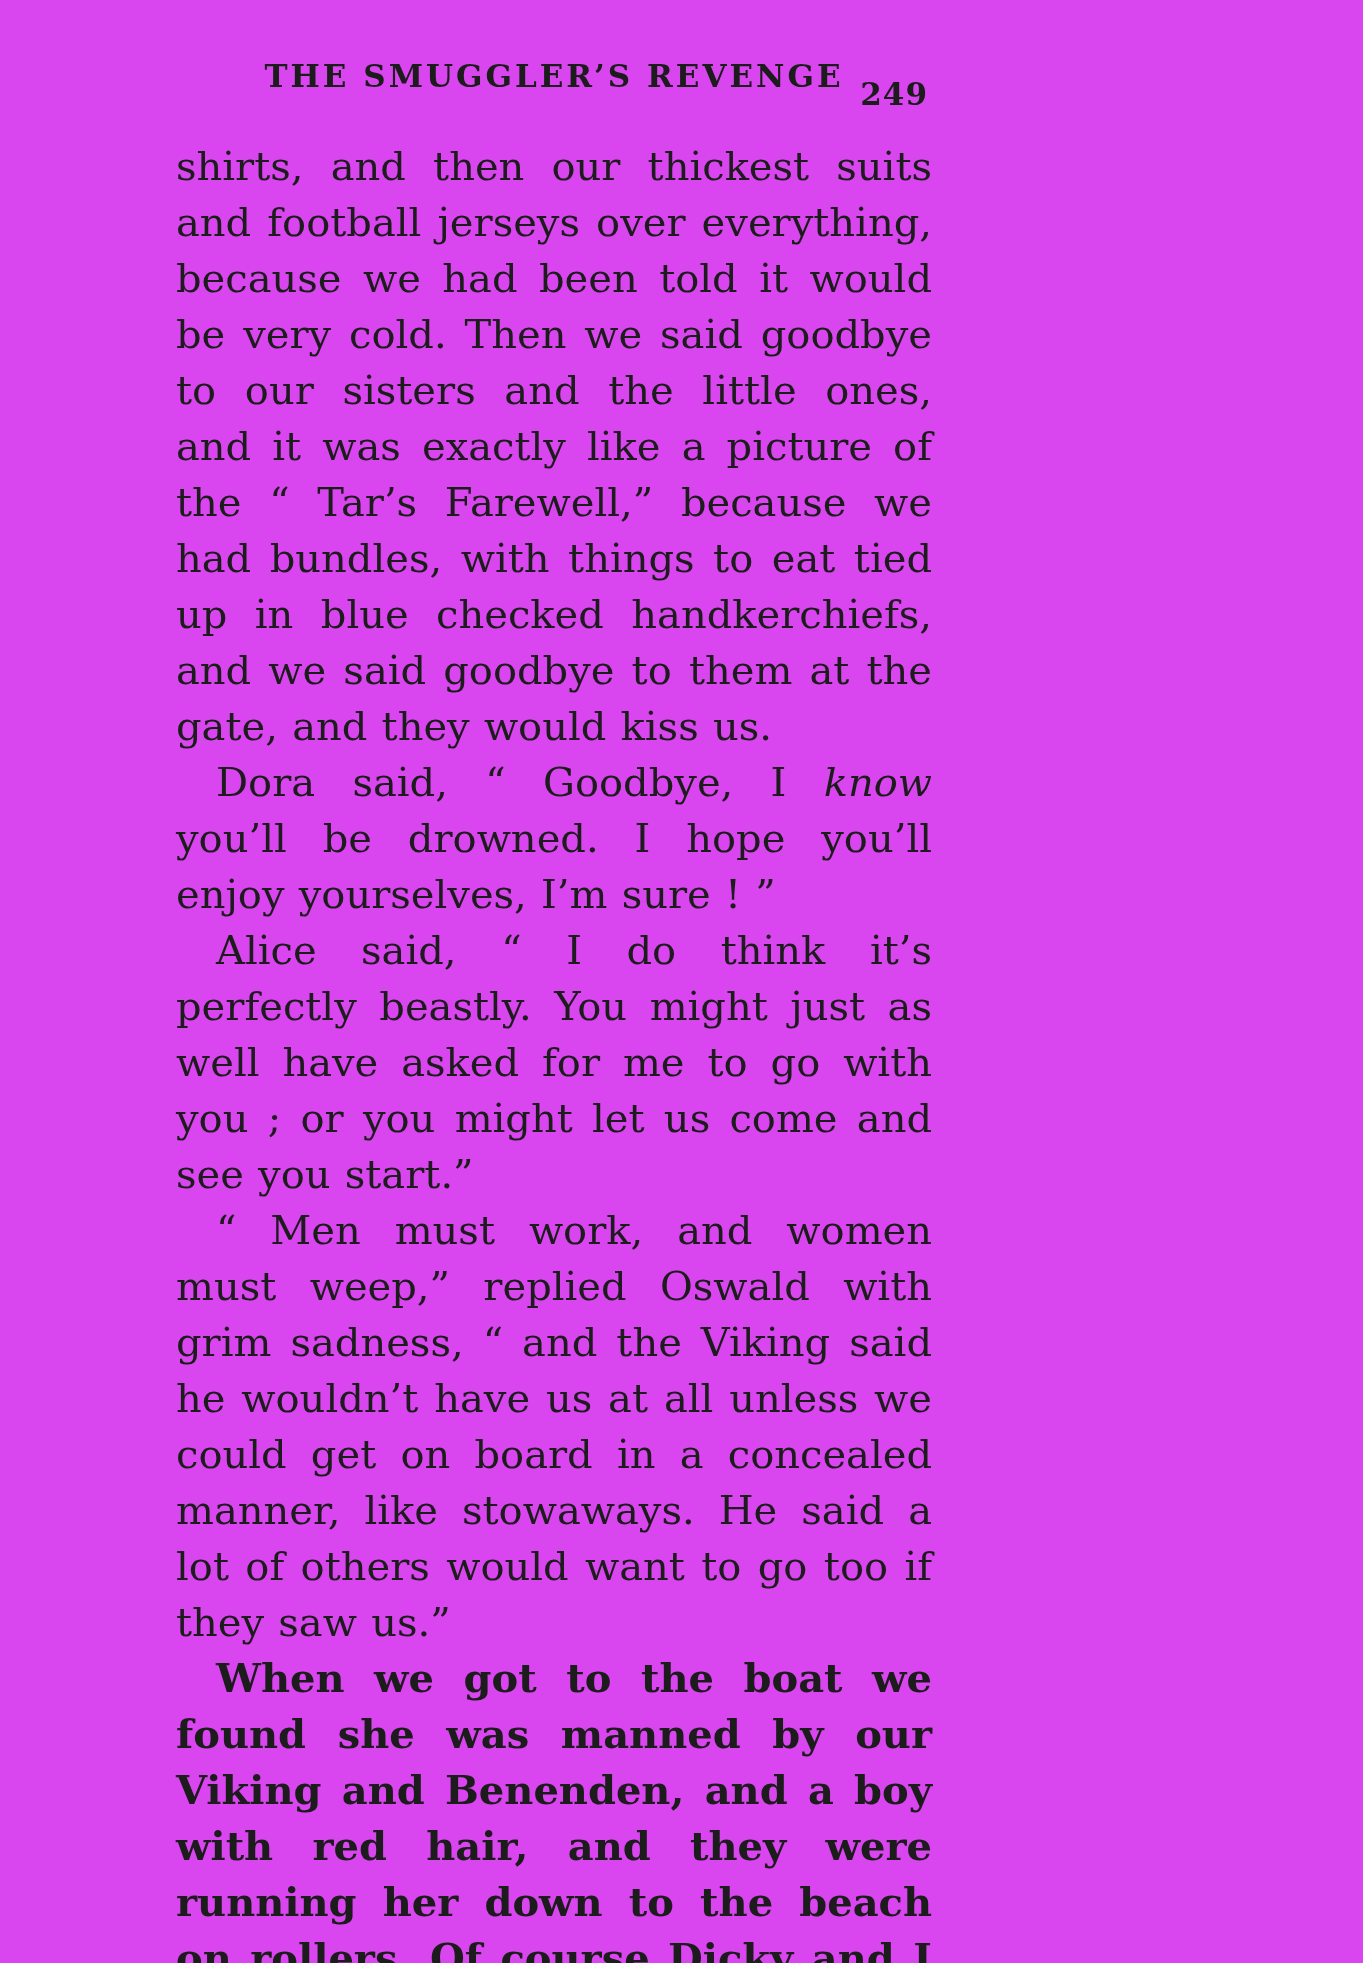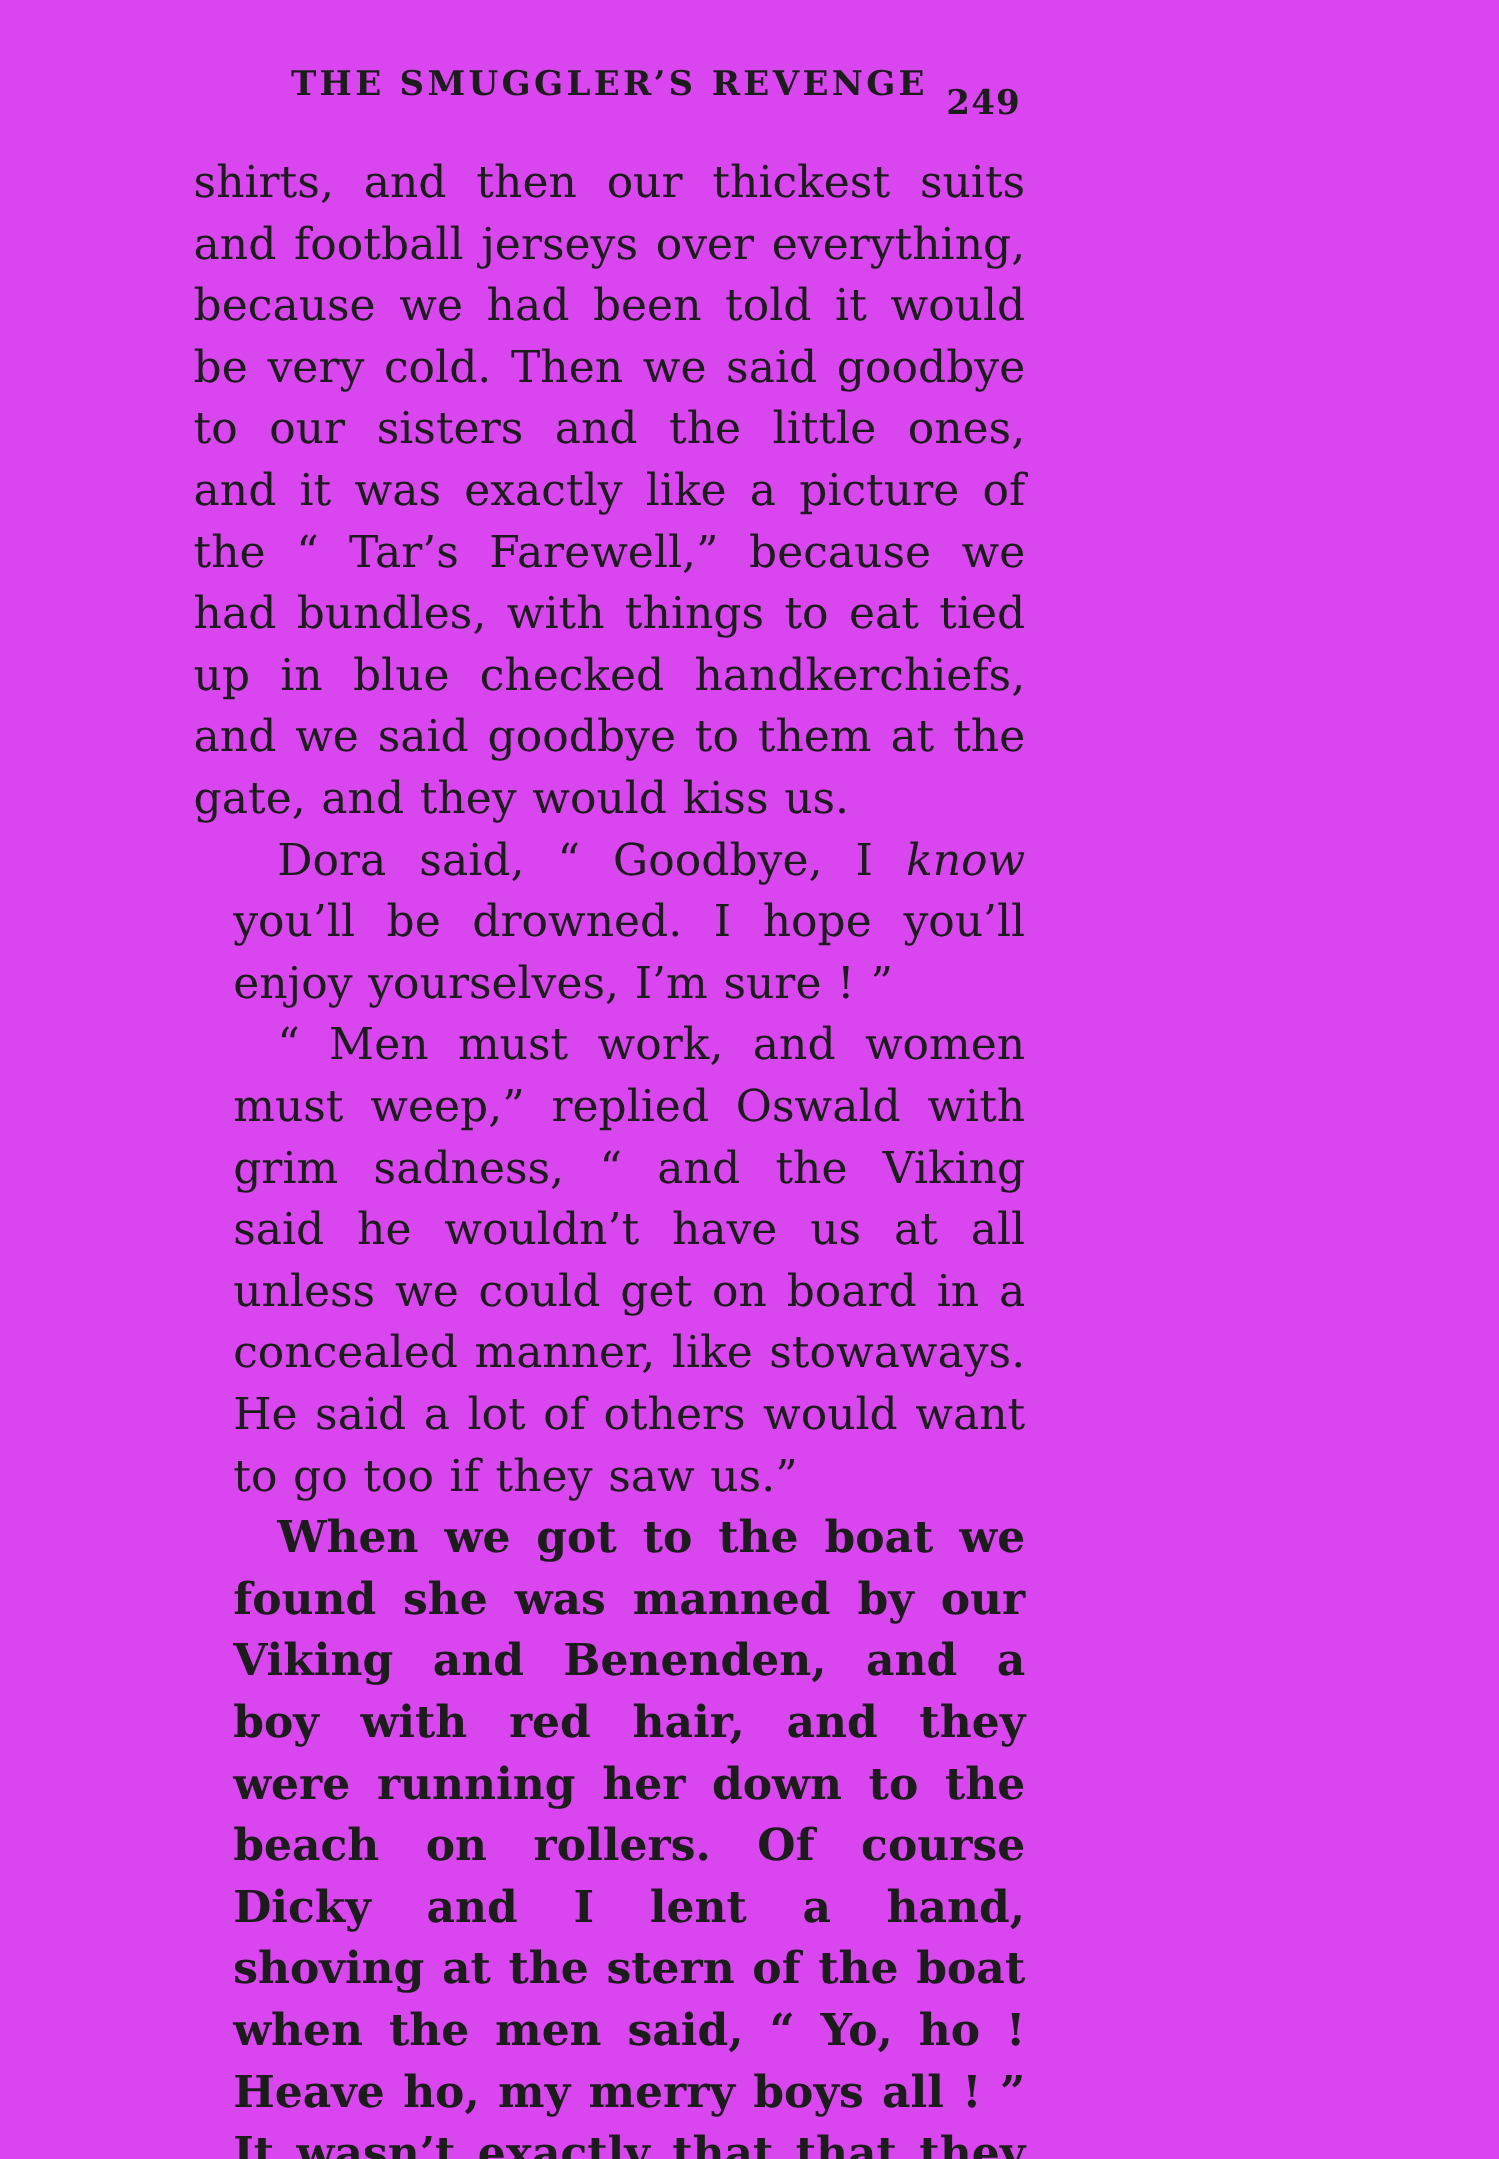--- a/index.html
+++ b/index.html
@@ -42,21 +42,20 @@
   }
   .body-text p.para {
     margin: 0;
     font-size: 40px;
     line-height: 56px;
     text-align: justify;
     word-spacing: 1.5px;
   }
   .body-text p.para.indent {
     text-indent: 40px;
-    margin-left: 36px;
   }
   .body-text p.para.justify-last {
     text-align-last: justify;
     font-weight: bold;
   }
   .body-text em {
     font-style: italic;
   }
 </style>
 </head>
@@ -64,17 +63,18 @@
 
 <div class="page">
   <div class="text-block">
     <div class="running-head">
       <span>THE SMUGGLER’S REVENGE</span>
       <span class="page-number">249</span>
     </div>
     <div class="body-text">
         <p class="para"><span>shirts, and then our thickest suits and football jerseys over everything, because we had been told it would be very cold. Then we said goodbye to our sisters and the little ones, and it was exactly like a picture of the “ Tar’s Farewell,” because we had bundles, with things to eat tied up in blue checked handkerchiefs, and we said goodbye to them at the gate, and they would kiss us.</span></p>
         <p class="para indent"><span>Dora said, “ Goodbye, I </span><em>know</em><span> you’ll be drowned. I hope you’ll enjoy yourselves, I’m sure ! ”</span></p>
+        <p class="para indent"><span>Alice said, “ I do think it’s perfectly beastly. You might just as well have asked for me to go with you ; or you might let us come and see you start.”</span></p>
         <p class="para indent"><span>“ Men must work, and women must weep,” replied Oswald with grim sadness, “ and the Viking said he wouldn’t have us at all unless we could get on board in a concealed manner, like stowaways. He said a lot of others would want to go too if they saw us.”</span></p>
         <p class="para indent justify-last"><span>When we got to the boat we found she was manned by our Viking and Benenden, and a boy with red hair, and they were running her down to the beach on rollers. Of course Dicky and I lent a hand, shoving at the stern of the boat when the men said, “ Yo, ho ! Heave ho, my merry boys all ! ” It wasn’t exactly that that they said, but it</span></p>
       </div>
   </div>
 </div>
 
 </body></html>

